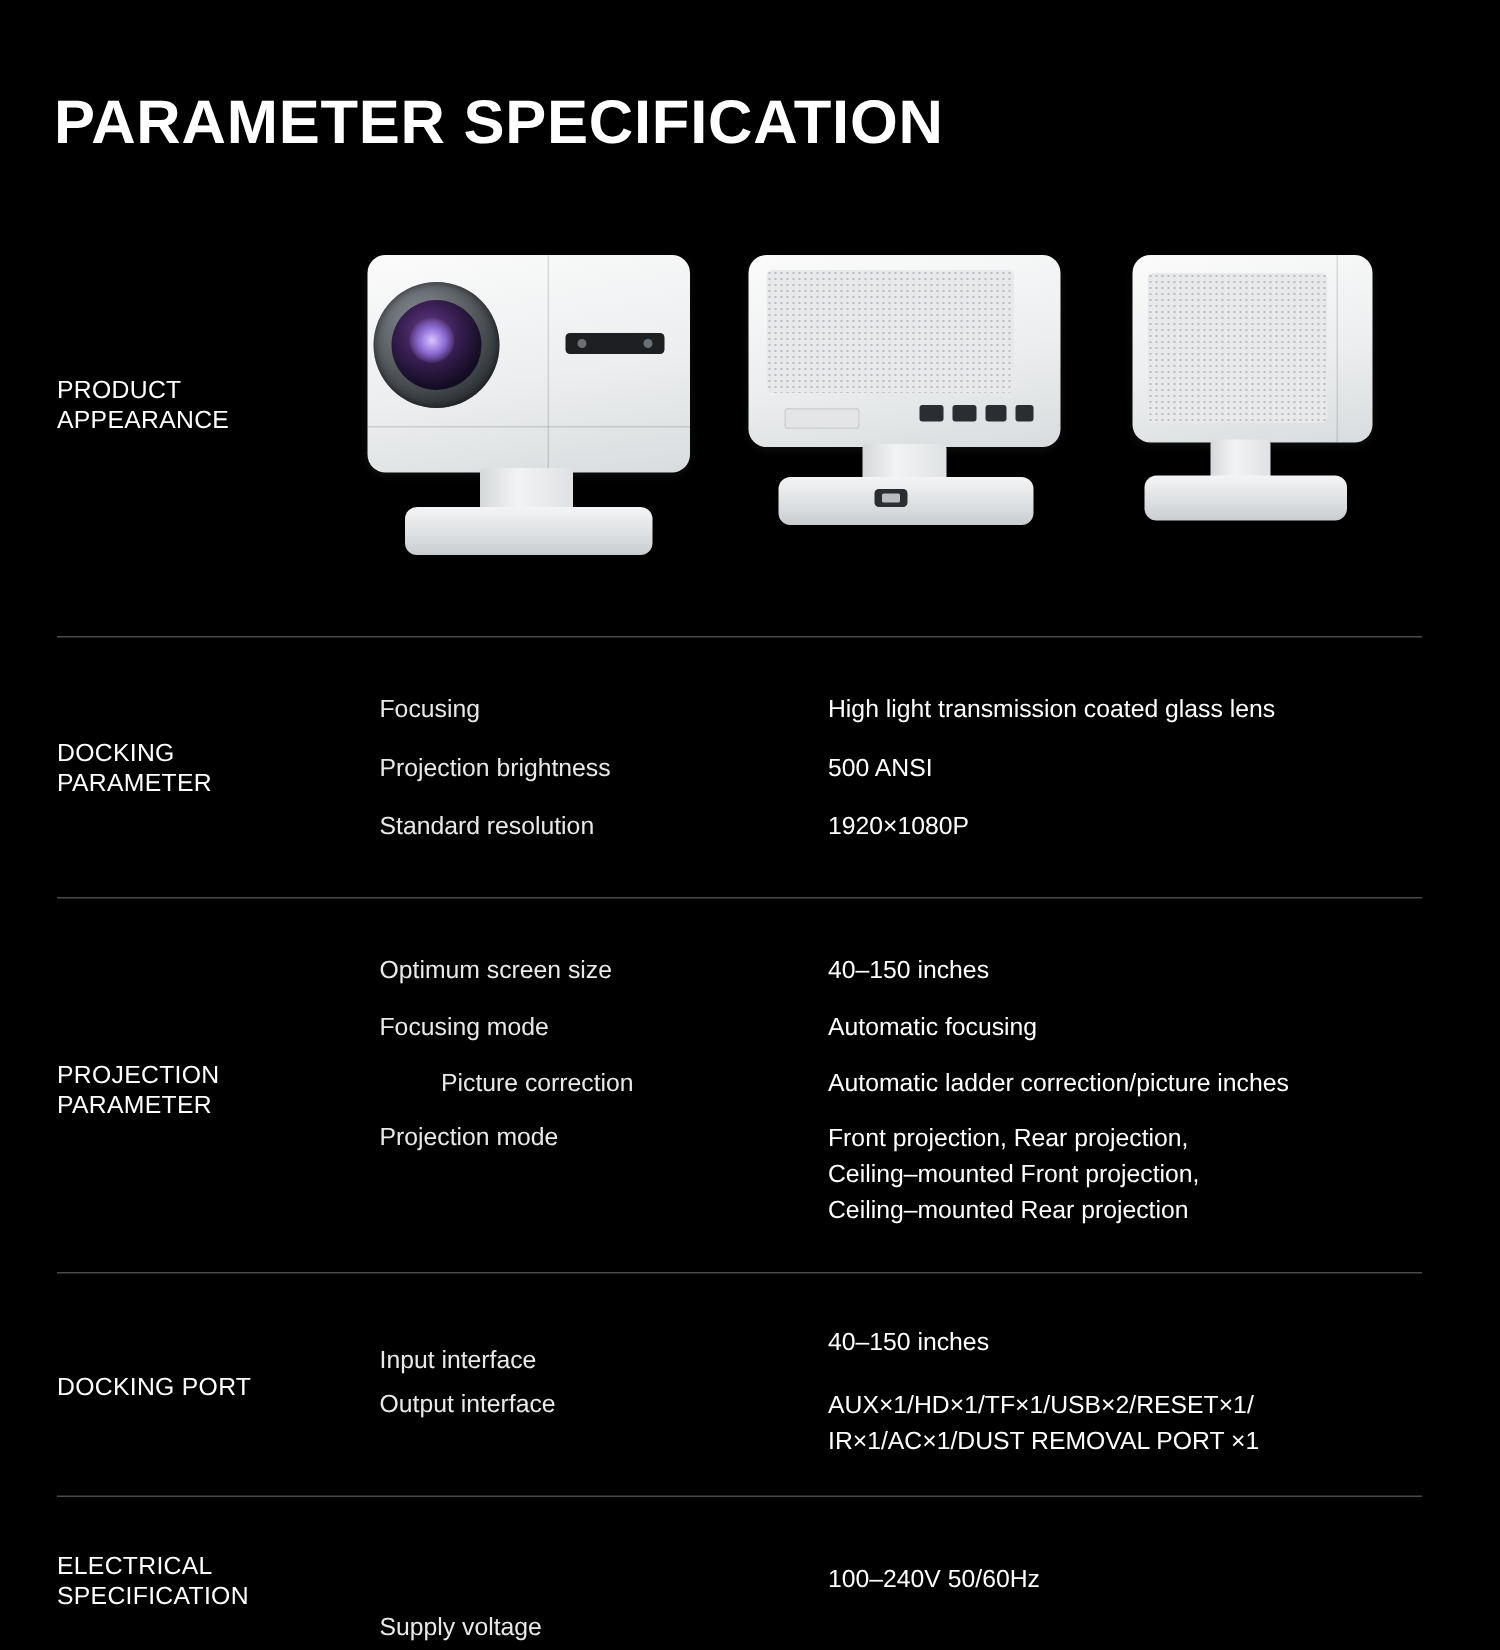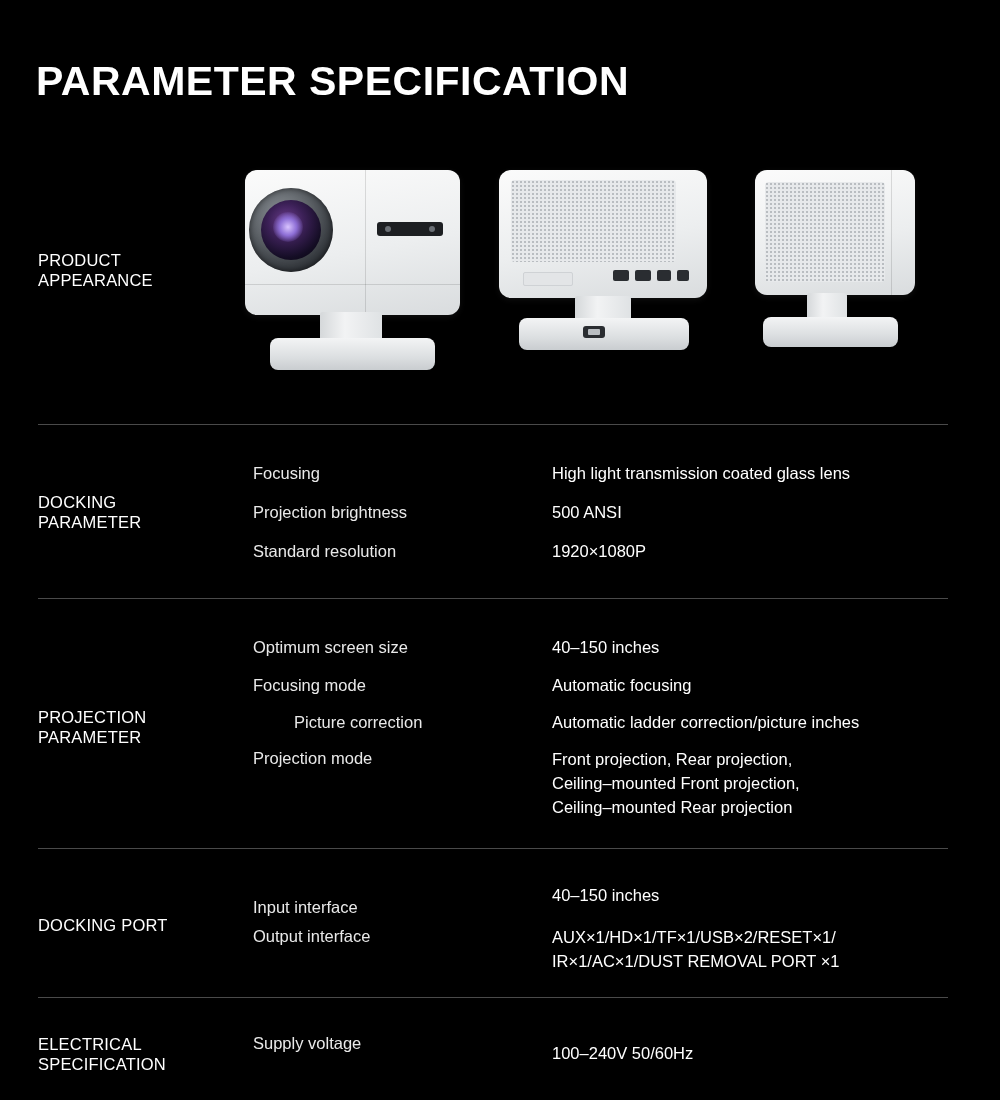--- a/index.html
+++ b/index.html
@@ -269,17 +269,17 @@
     <div class="spec-value" style="top:925px; line-height:24px;">AUX×1/HD×1/TF×1/USB×2/RESET×1/
 IR×1/AC×1/DUST REMOVAL PORT ×1</div>
 
     <div class="divider" style="top:997px;"></div>
   </div>
 
   <div class="section">
     <div class="row-label" style="top:1034px; white-space:pre-line;">ELECTRICAL
 SPECIFICATION</div>
 
-    <div class="spec-name" style="top:1032px;">Supply voltage</div>
+    <div class="spec-name" style="top:1074px;">Supply voltage</div>
     <div class="spec-value" style="top:1042px;">100–240V    50/60Hz</div>
   </div>
 
 </div>
 
 </body></html>

